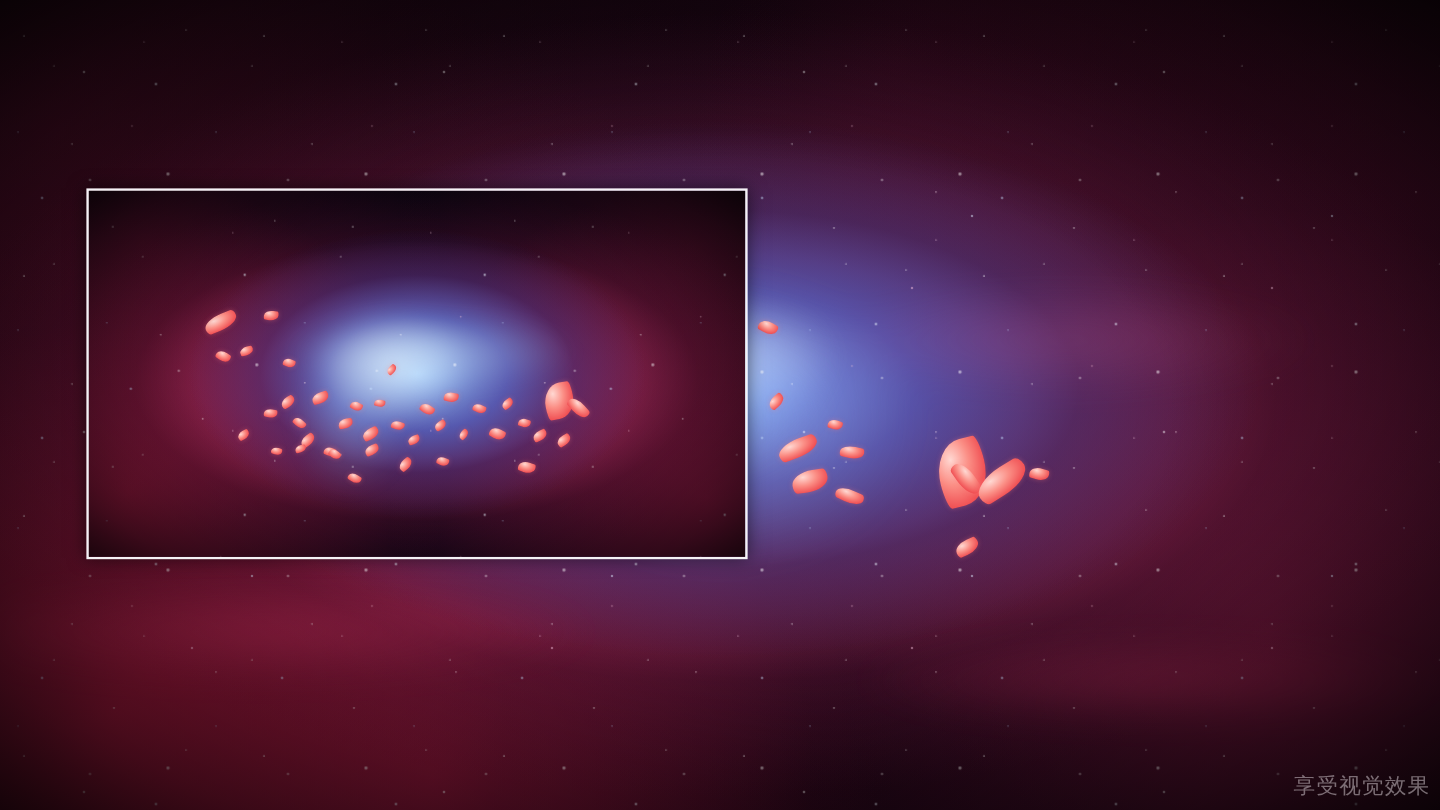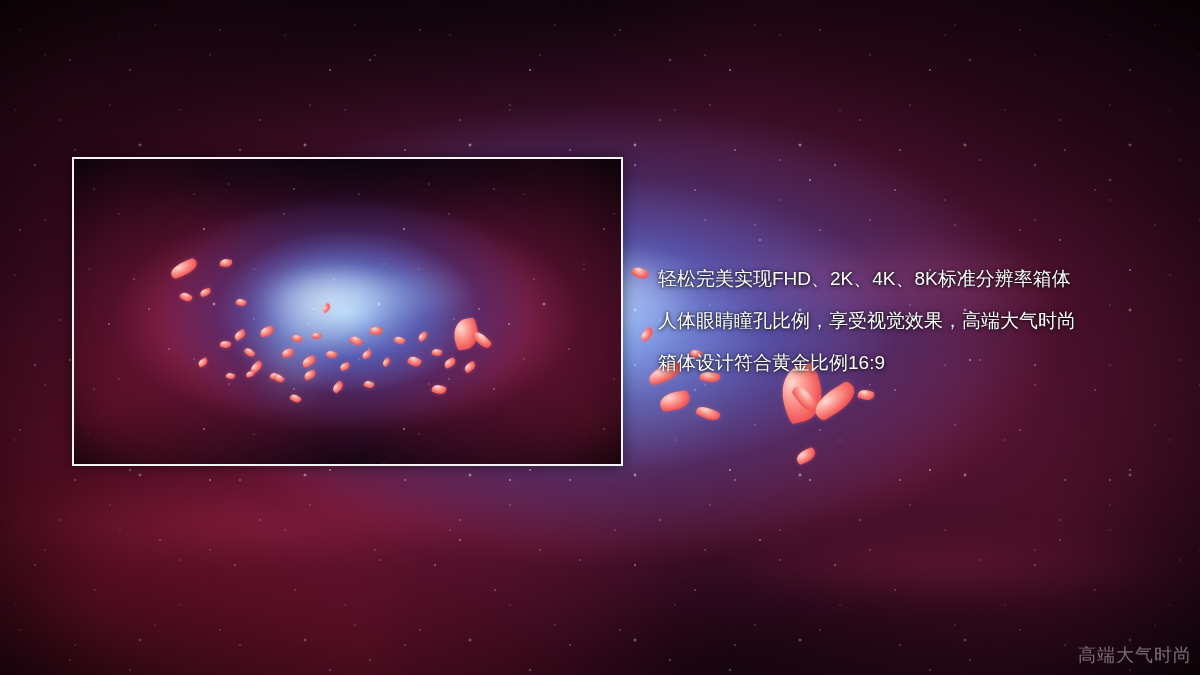--- a/index.html
+++ b/index.html
@@ -228,20 +228,15 @@
           <div class="petal" style="left: 290px; top: 222px; width: 10px; height: 7px; transform: rotate(26deg);"></div>
           <div class="petal" style="left: 152px; top: 214px; width: 9px; height: 6px; transform: rotate(18deg);"></div>
           <div class="petal" style="left: 124px; top: 200px; width: 10px; height: 7px; transform: rotate(-28deg);"></div>
           <div class="petal" style="left: 216px; top: 236px; width: 11px; height: 7px; transform: rotate(34deg);"></div>
         </div>
       <div class="fi-vig"></div>
     </div>
   </div>
 
 
-  <div id="body-text">
-    <div class="body-line">轻松完美实现FHD、2K、4K、8K标准分辨率箱体</div>
-    <div class="body-line">人体眼睛瞳孔比例，享受视觉效果，高端大气时尚</div>
-    <div class="body-line">箱体设计符合黄金比例16:9</div>
-  </div>
-
-  <div id="watermark">高端大气时尚</div>
+
+  <div id="watermark">享受视觉效果</div>
 </div>
 
 </body></html>

